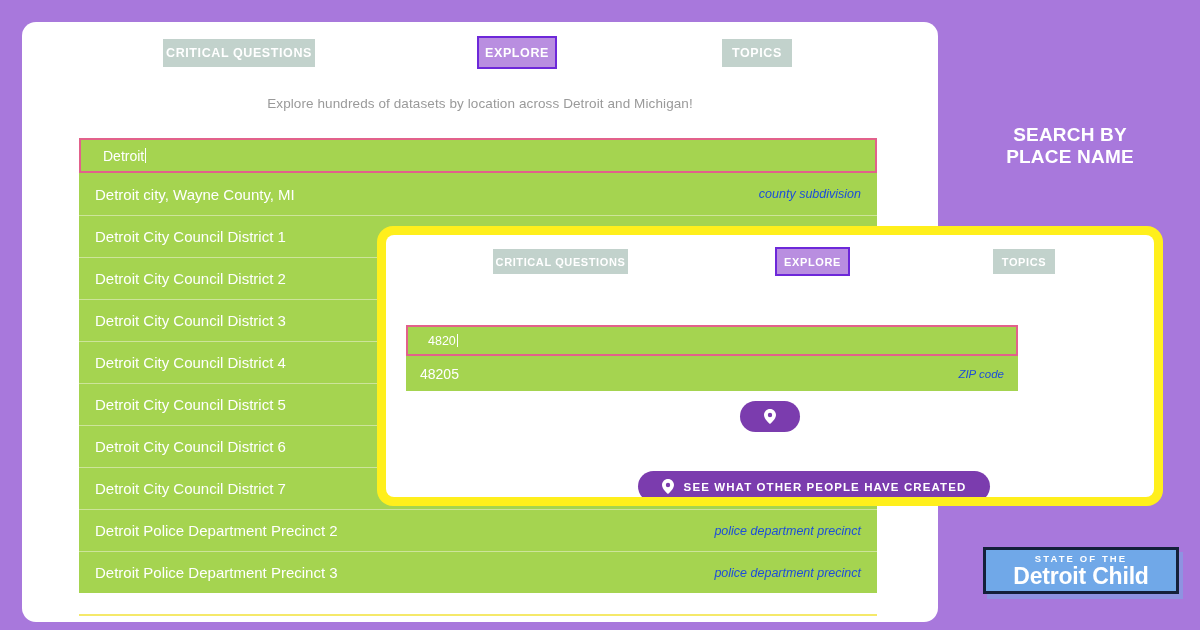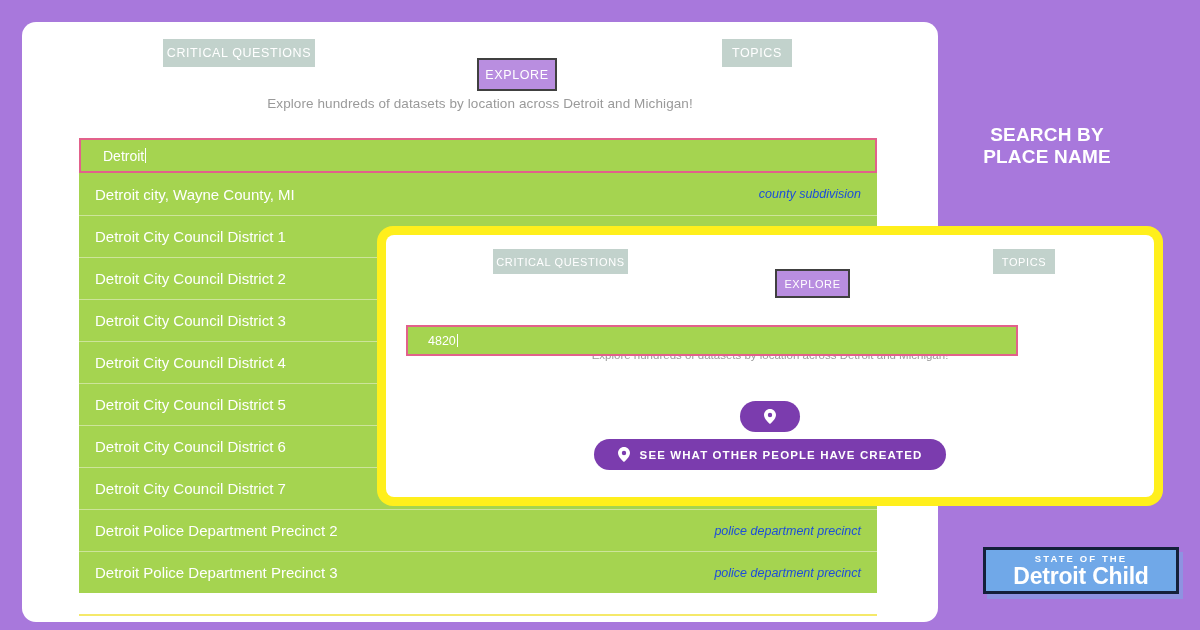--- a/index.html
+++ b/index.html
@@ -33,30 +33,29 @@
     position: relative;
     height: 60px;
   }
   .tab {
     position: absolute;
     display: flex;
     align-items: center;
     justify-content: center;
     color: #ffffff;
     letter-spacing: 0.6px;
-    font-weight: 400;
+    font-weight: 700;
     user-select: none;
   }
   .tab.inactive {
     background: #c2d2cc;
   }
   .tab.active {
     background: #b98ee0;
-    border: 2px solid #404040;
-    margin-top: 22px;
+    border: 2px solid #6d28d9;
   }
 
   .main-card .tab-cq   { left: 141px; top: 17px; width: 152px; height: 28px; font-size: 12.5px; }
   .main-card .tab-exp  { left: 455px; top: 14px; width: 80px;  height: 33px; font-size: 12.5px; }
   .main-card .tab-top  { left: 700px; top: 17px; width: 70px;  height: 28px; font-size: 12.5px; }
 
   
   .subtitle {
     text-align: center;
     color: #9a9a9a;
@@ -188,21 +187,21 @@
   .inset-sugg-item .sugg-type  { font-size: 11.5px; }
 
   
   .pill-row {
     position: absolute;
     width: 100%;
     display: flex;
     justify-content: center;
   }
   .pill-row-1 { top: 166px; }
-  .pill-row-2 { top: 204px; }
+  .pill-row-2 { top: 236px; margin-left: 44px; }
 
   .pill-btn {
     display: flex;
     align-items: center;
     gap: 10px;
     background: #7b3cae;
     color: #ffffff;
     border: none;
     border-radius: 30px;
     height: 31px;
@@ -212,21 +211,21 @@
     font-weight: bold;
     letter-spacing: 1.1px;
     cursor: pointer;
     white-space: nowrap;
   }
   .pin-icon { display: flex; align-items: center; }
 
   
   .callout {
     position: absolute;
-    left: 927px;
+    left: 950px;
     top: 124px;
     width: 240px;
     text-align: center;
     color: #ffffff;
     font-size: 19px;
     font-weight: bold;
     line-height: 1.18;
     letter-spacing: 0.2px;
   }
 
@@ -346,20 +345,24 @@
         <span>TOPICS</span>
       </div>
     </div>
 
     <div class="inset-subtitle">Explore hundreds of datasets by location across Detroit and Michigan!</div>
 
     <div class="inset-search-wrap">
       <div class="inset-search-box" title="Search by place name or ZIP code">
         <span class="search-text">4820</span>
           <span class="caret"></span>
+      </div>
+      <div class="inset-sugg-item">
+        <span class="sugg-label">48205</span>
+        <span class="sugg-type">ZIP code</span>
       </div>
     </div>
 
     <div class="pill-row pill-row-1">
       <button class="pill-btn">
         <span class="pin-icon">
           <svg width="12" height="15" viewBox="0 0 12 15">
               <path d="M6 0C2.7 0 0 2.7 0 6c0 4.2 6 9 6 9s6-4.8 6-9c0-3.3-2.7-6-6-6zm0 8.2A2.2 2.2 0 1 1 6 3.8a2.2 2.2 0 0 1 0 4.4z" fill="#ffffff"></path>
             </svg>
         </span>

